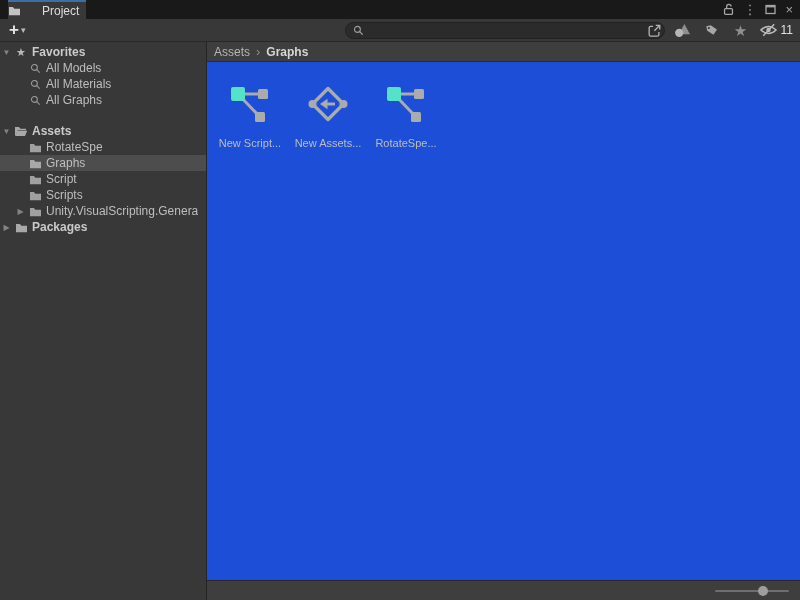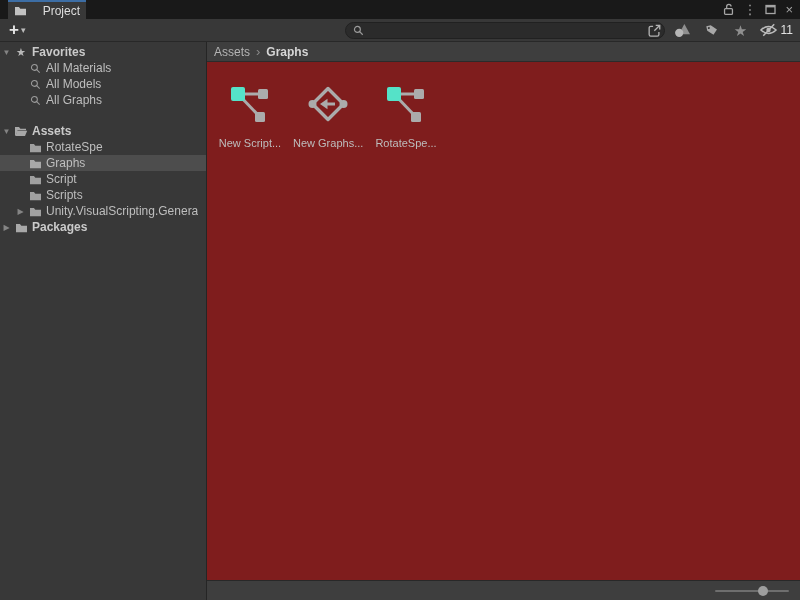--- a/index.html
+++ b/index.html
@@ -4,21 +4,21 @@
 <style>
   * { margin:0; padding:0; box-sizing:border-box; }
   html,body { width:800px; height:600px; overflow:hidden; background:#191919;
     font-family:"Liberation Sans", sans-serif; font-size:12px; color:#c8c8c8;
     -webkit-font-smoothing:antialiased; }
   .window { width:800px; height:600px; display:flex; flex-direction:column; }
 
   
   .tabbar { height:19px; background:#191919; display:flex; align-items:stretch; flex-shrink:0; }
   .tab { margin-left:8px; width:78px; background:#383838; border-top:2px solid #3d6ea5;
-    display:flex; align-items:center; gap:3px; padding:0 6px; color:#dedede; font-size:12px;justify-content:space-between; }
+    display:flex; align-items:center; gap:21px; padding:0 0; color:#dedede; font-size:12px; }
   .tab-label { white-space:nowrap; }
   .tabbar-controls { margin-left:auto; display:flex; align-items:center; gap:9px; padding-right:7px; color:#a5a5a5; }
   .tabbar-controls .glyph { font-size:13px; line-height:1; cursor:default; }
   .close-glyph { font-size:15px; }
 
   
   .toolbar { height:23px; background:#383838; border-bottom:1px solid #282828;
     display:flex; align-items:center; padding:0 5px 0 6px; flex-shrink:0; }
   .create-btn { display:flex; align-items:center; gap:2px; color:#e6e6e6; padding:0 3px; }
   .create-btn .plus { font-size:17px; font-weight:bold; line-height:1; margin-top:-2px; }
@@ -49,21 +49,21 @@
   .spacer-row { height:15px; }
   .star-glyph { color:#b8b8b8; font-size:11px; line-height:1; }
 
   
   .rightpane { flex:1; display:flex; flex-direction:column; min-width:0; }
   .breadcrumb { height:20px; background:#3e3e3e; border-bottom:1px solid #2b2b2b;
     display:flex; align-items:center; padding-left:7px; gap:6px; flex-shrink:0; }
   .crumb { color:#b5b5b5; }
   .crumb.current { font-weight:bold; color:#d6d6d6; }
   .crumb-sep { color:#8a8a8a; font-size:13px; margin-top:-1px; }
-  .content { flex:1; background:#7f1d1d; padding:22px 0 0 8px; display:flex; align-items:flex-start; gap:8px; overflow:hidden; }
+  .content { flex:1; background:#1d4ed8; padding:22px 0 0 8px; display:flex; align-items:flex-start; gap:8px; overflow:hidden; }
   .grid-item { width:70px; display:flex; flex-direction:column; align-items:center; }
   .grid-item .gi-icon { width:40px; height:40px; }
   .grid-item .gi-label { margin-top:13px; font-size:11px; color:#bdbdbd; max-width:70px;
     white-space:nowrap; overflow:hidden; text-align:center; }
 
   
   .statusbar { height:20px; background:#3e3e3e; border-top:1px solid #282828;
     display:flex; align-items:center; justify-content:flex-end; padding-right:11px; flex-shrink:0; }
   .zoom-slider { position:relative; width:74px; height:10px; }
   .zoom-track { position:absolute; left:0; right:0; top:4px; height:2px; background:#6e6e6e; border-radius:1px; }
@@ -161,30 +161,30 @@
           </span>
         <span class="lbl hdr">Favorites</span>
       </div>
       <div class="srow indent2">
         <span class="ico">
           <svg width="11" height="11" viewBox="0 0 12 12">
               <circle cx="4.8" cy="4.8" r="3.2" fill="none" stroke="#9a9a9a" stroke-width="1.2"></circle>
               <line x1="7.3" y1="7.3" x2="10.6" y2="10.6" stroke="#9a9a9a" stroke-width="1.2"></line>
             </svg>
         </span>
-        <span class="lbl">All Materials</span>
+        <span class="lbl">All Models</span>
       </div>
       <div class="srow indent2">
         <span class="ico">
           <svg width="11" height="11" viewBox="0 0 12 12">
               <circle cx="4.8" cy="4.8" r="3.2" fill="none" stroke="#9a9a9a" stroke-width="1.2"></circle>
               <line x1="7.3" y1="7.3" x2="10.6" y2="10.6" stroke="#9a9a9a" stroke-width="1.2"></line>
             </svg>
         </span>
-        <span class="lbl">All Models</span>
+        <span class="lbl">All Materials</span>
       </div>
       <div class="srow indent2">
         <span class="ico">
           <svg width="11" height="11" viewBox="0 0 12 12">
               <circle cx="4.8" cy="4.8" r="3.2" fill="none" stroke="#9a9a9a" stroke-width="1.2"></circle>
               <line x1="7.3" y1="7.3" x2="10.6" y2="10.6" stroke="#9a9a9a" stroke-width="1.2"></line>
             </svg>
         </span>
         <span class="lbl">All Graphs</span>
       </div>
@@ -278,21 +278,21 @@
         <div class="grid-item">
           <span class="gi-icon">
             <svg width="40" height="40" viewBox="0 0 40 40">
               <path d="M20 4.5L35.5 20L20 35.5L4.5 20Z" fill="none" stroke="#ababab" stroke-width="3.4" stroke-linejoin="round"></path>
               <circle cx="4.5" cy="20" r="4" fill="#ababab"></circle>
               <circle cx="35.5" cy="20" r="4" fill="#ababab"></circle>
               <line x1="27" y1="20" x2="16" y2="20" stroke="#ababab" stroke-width="3"></line>
               <path d="M19.5 14.8L12 20l7.5 5.2z" fill="#ababab"></path>
             </svg>
           </span>
-          <span class="gi-label">New Graphs...</span>
+          <span class="gi-label">New Assets...</span>
         </div>
 
         <div class="grid-item">
           <span class="gi-icon">
             <svg width="40" height="40" viewBox="0 0 40 40">
               <line x1="8" y1="10" x2="33" y2="10" stroke="#ababab" stroke-width="3"></line>
               <line x1="8" y1="10" x2="30" y2="33" stroke="#ababab" stroke-width="3"></line>
               <rect x="28" y="5" width="10" height="10" rx="1.5" fill="#ababab"></rect>
               <rect x="25" y="28" width="10" height="10" rx="1.5" fill="#ababab"></rect>
               <rect x="1" y="3" width="14" height="14" rx="2" fill="#55e2c8"></rect>

